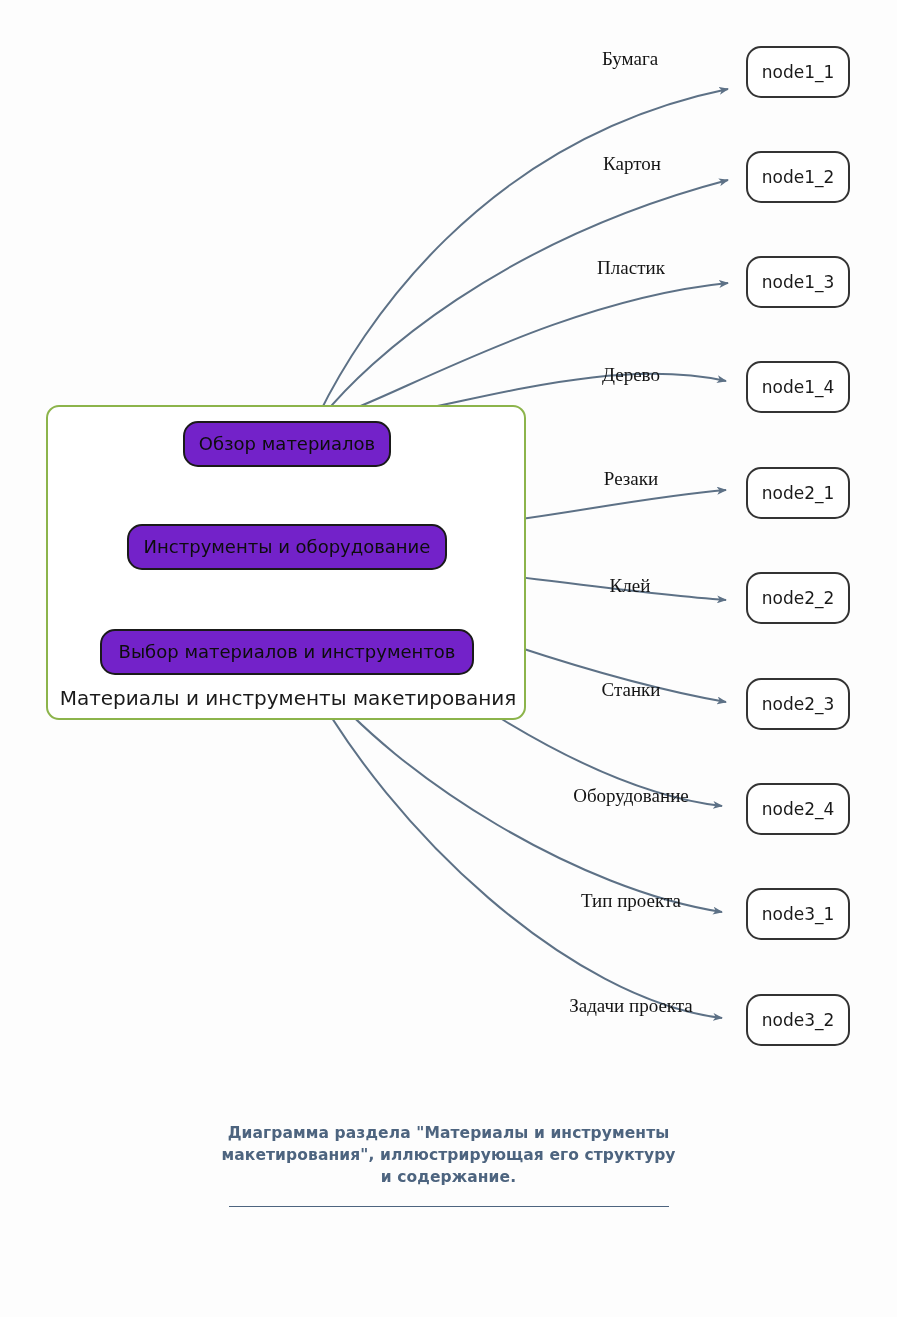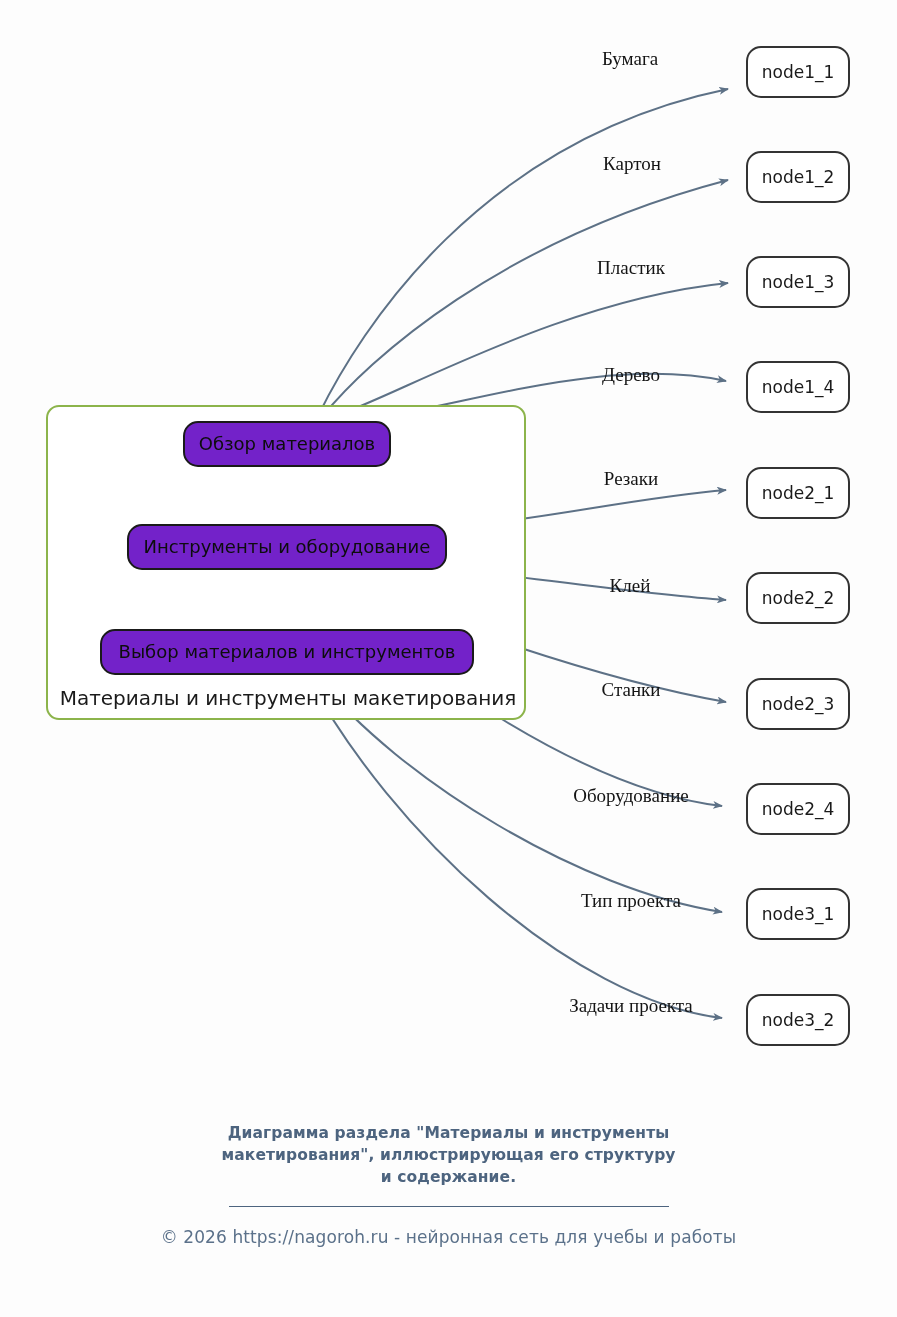--- a/index.html
+++ b/index.html
@@ -209,16 +209,15 @@
       <rect class="leaf-rect" x="747" y="995" rx="14" ry="14" width="102" height="50"></rect>
       <text class="leaf-label" x="798" y="1021">node3_2</text>
     </g>
   </svg>
 
   <div class="caption-block">
     <div class="caption-text">Диаграмма раздела "Материалы и инструменты
 макетирования", иллюстрирующая его структуру
 и содержание.</div>
     <hr class="caption-rule">
-    <div class="footer-text">© 2026 https://nagoroh.ru - нейронная сеть для учебы и работы</div>
   </div>
 
 </div>
 
 </body></html>

